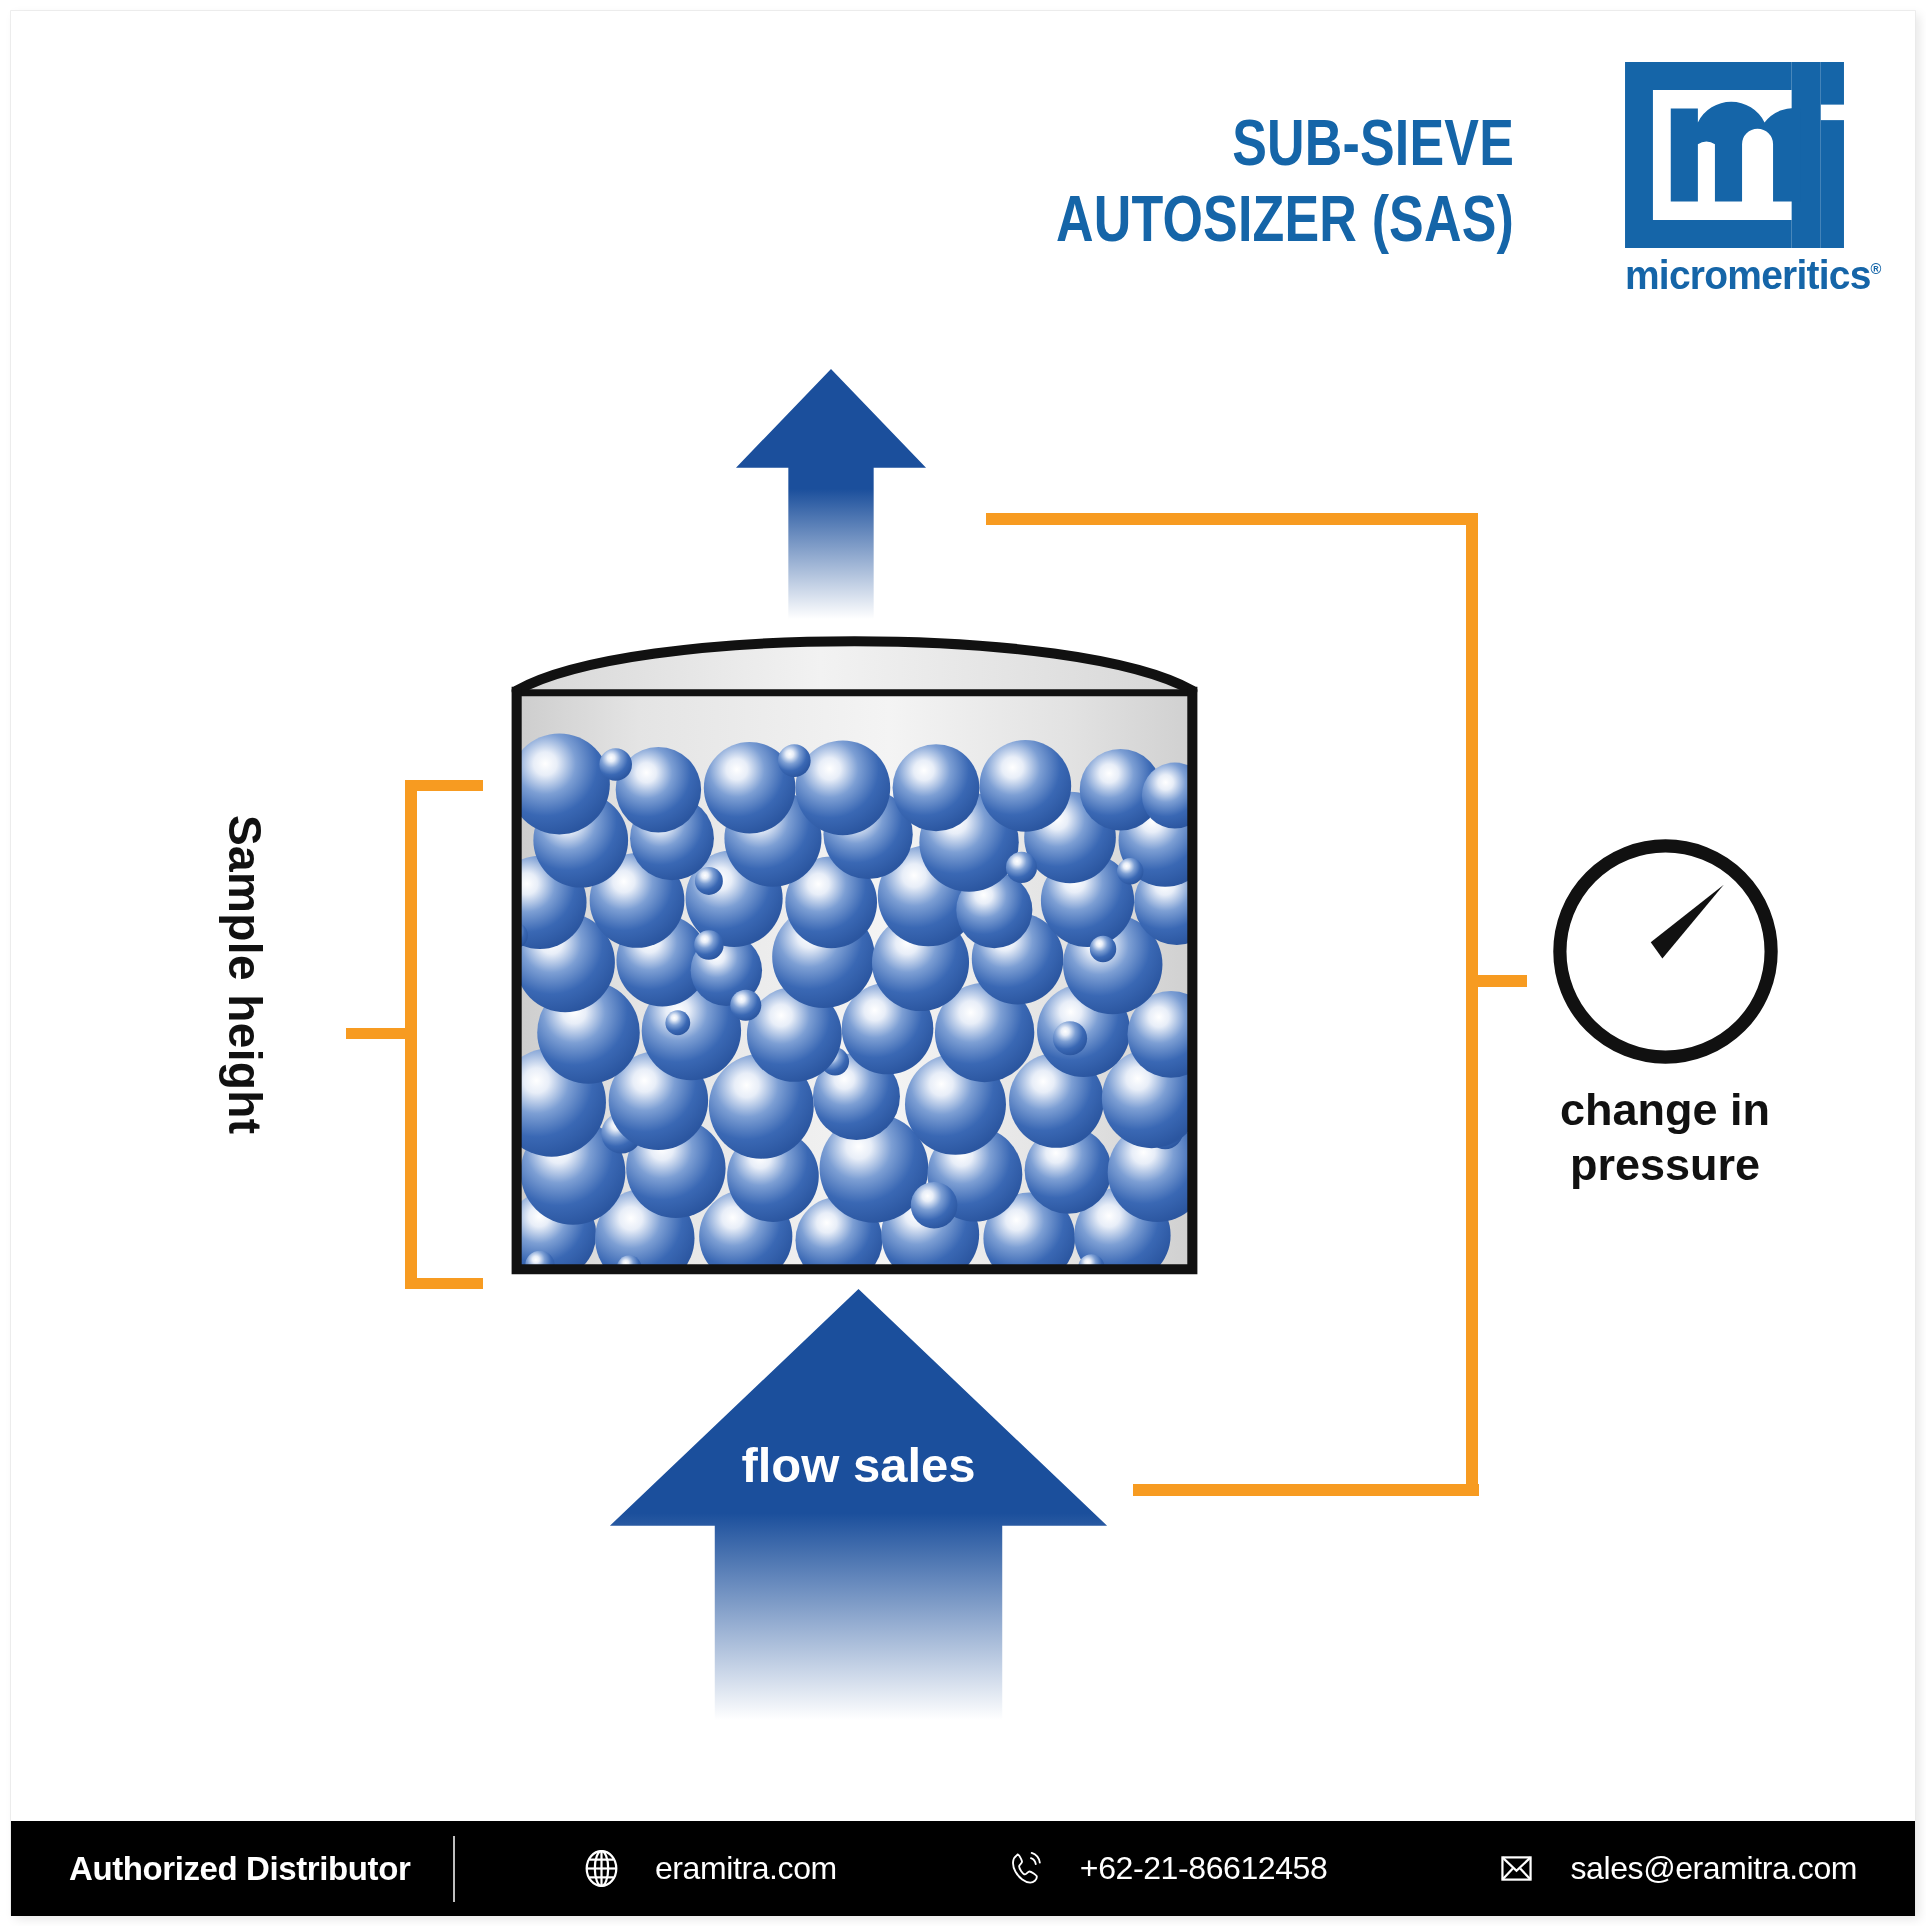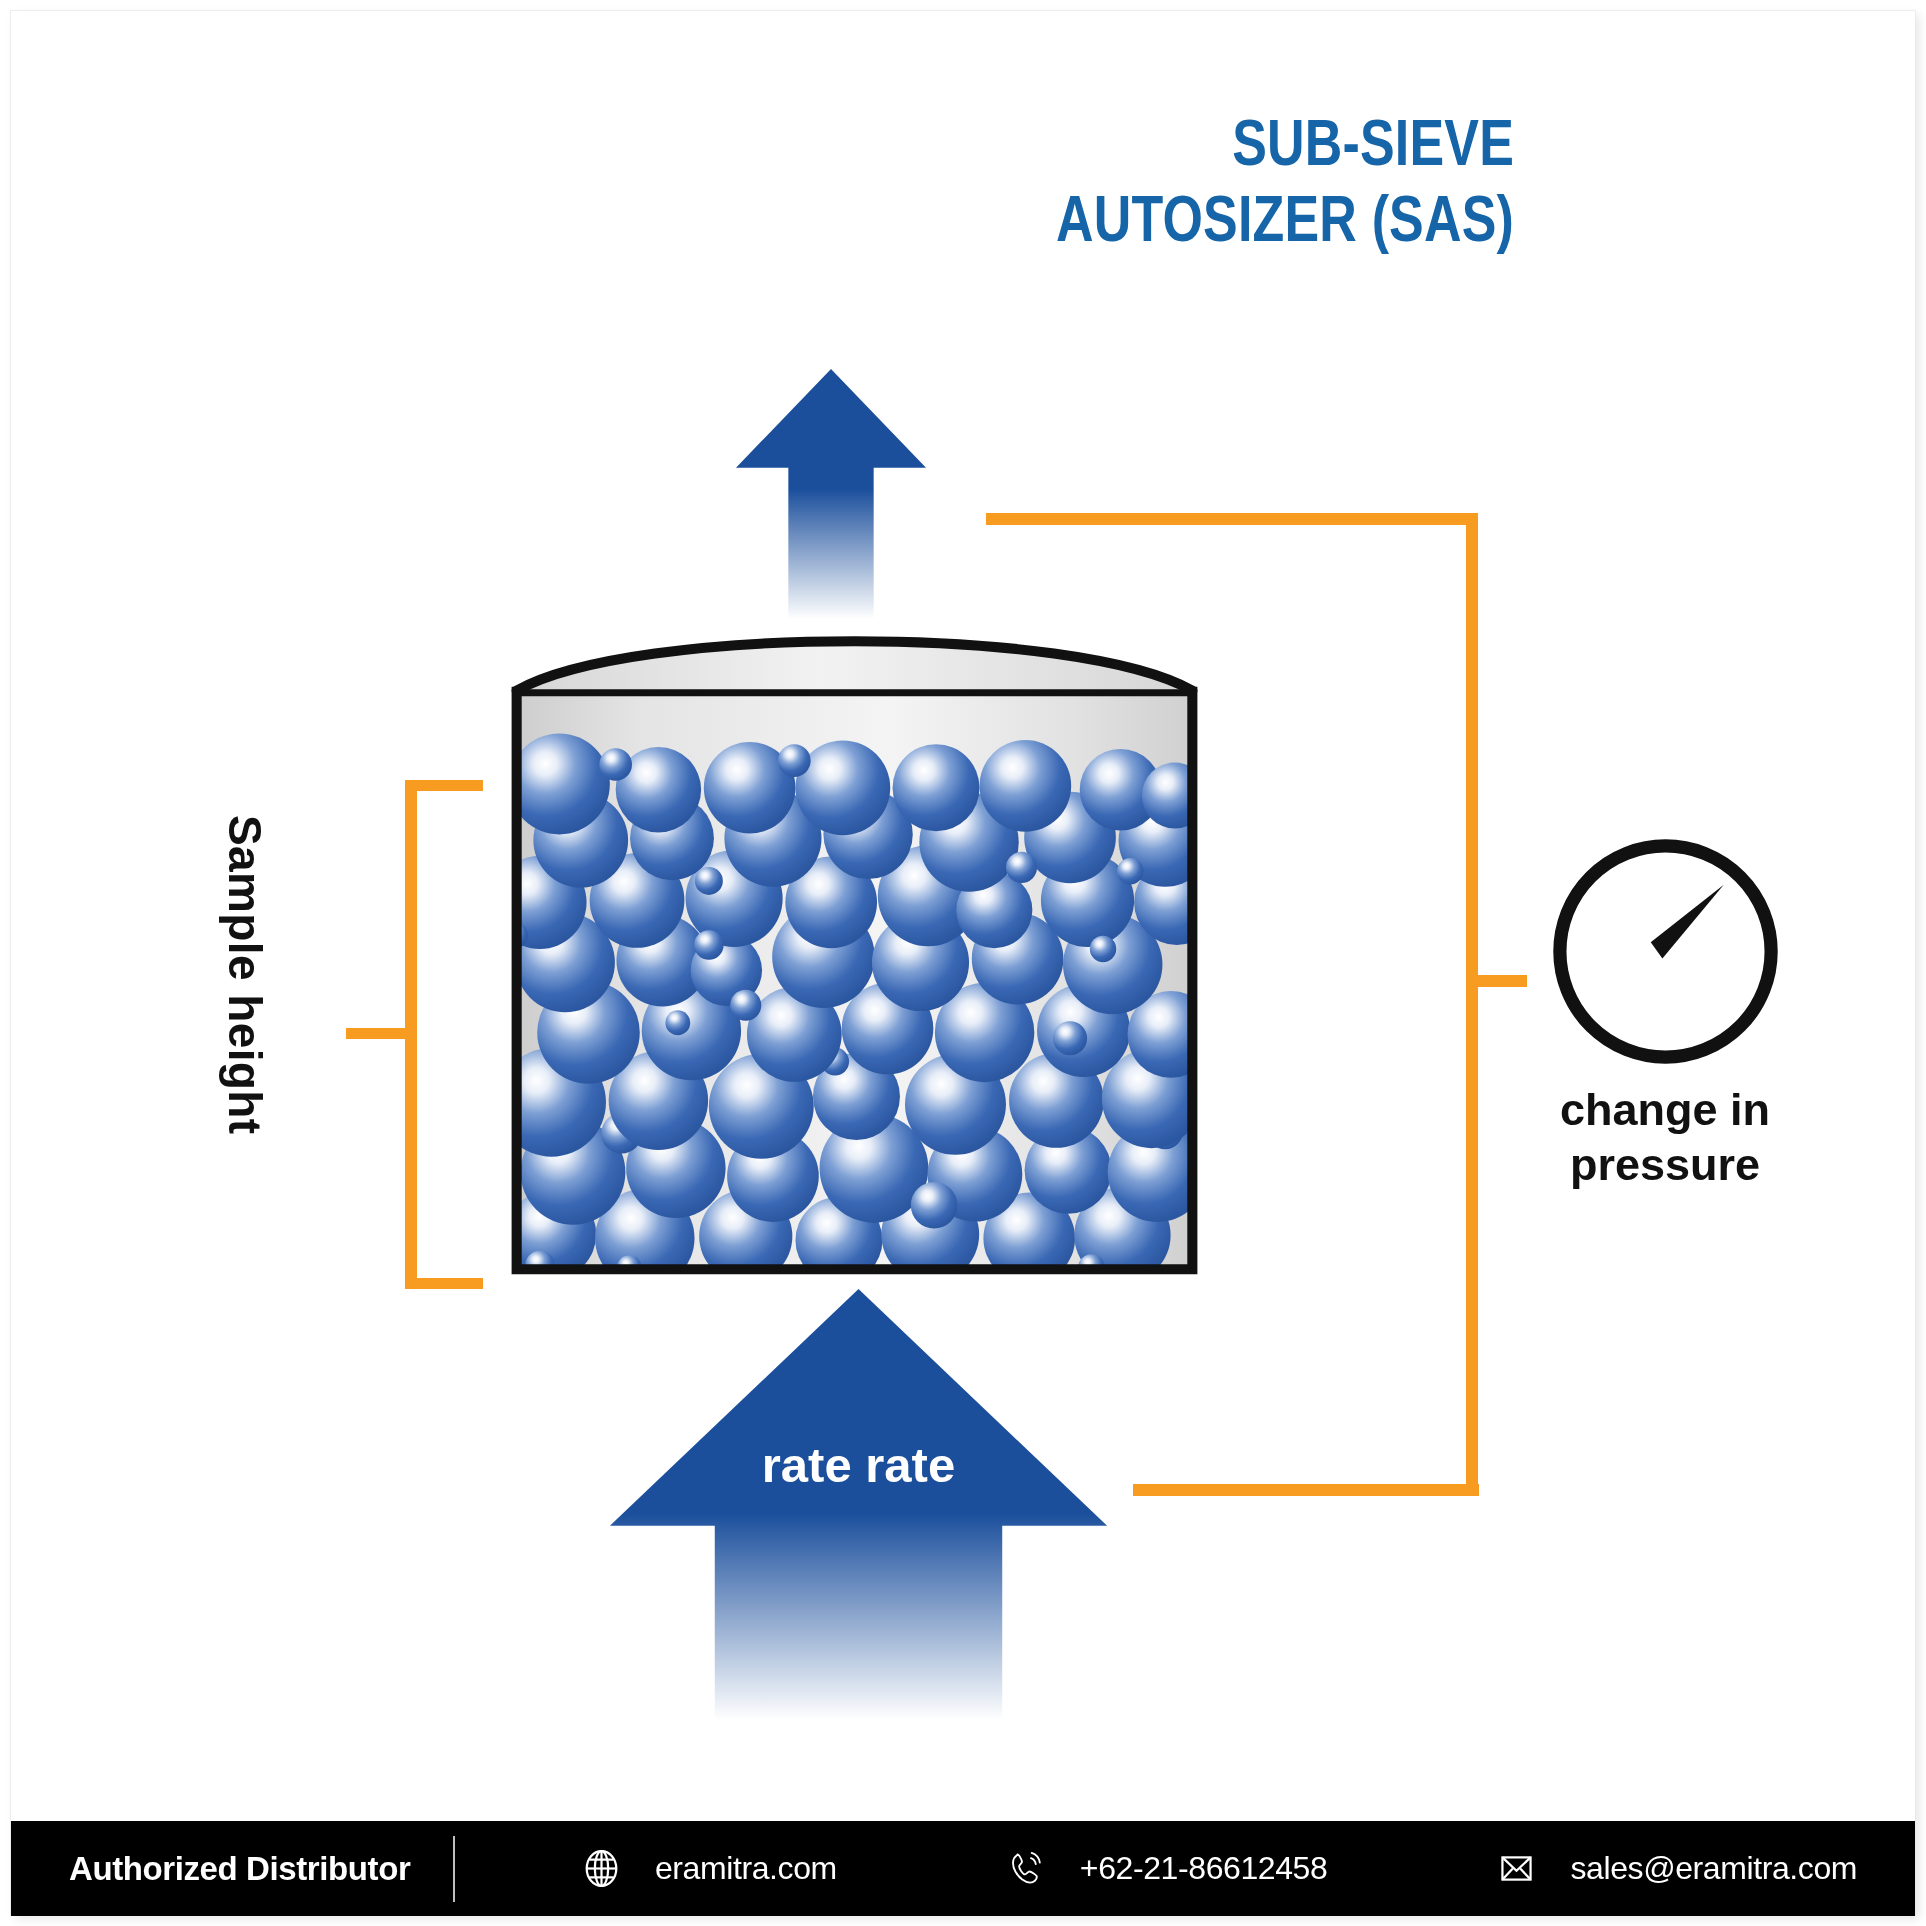--- a/index.html
+++ b/index.html
@@ -157,20 +157,35 @@
 
 <div id="stage">
 
   <div class="card-frame"></div>
 
   <div class="title-block nosel">
     <span class="title-line">SUB-SIEVE</span>
     <span class="title-line">AUTOSIZER (SAS)</span>
   </div>
 
+  <div class="logo">
+    <svg class="logo-mark" viewBox="0 0 565 480">
+
+      <path fill="#1565A8" d="M0 0 H430 V72 H72 V408 H430 V480 H0 Z"></path>
+      <path fill="#1565A8" d="M430 0 H505 V480 H430 Z"></path>
+
+      <path fill="#1565A8" d="M118 120 H188 V156 A96 96 0 0 1 360 156 A96 96 0 0 1 452 120
+               L452 360 H382 V212 A40 40 0 0 0 302 212 V360 H232 V212
+               A40 40 0 0 0 188 212 V360 H118 Z"></path>
+
+      <rect x="505" y="0" width="60" height="110" fill="#1565A8"></rect>
+      <rect x="505" y="150" width="60" height="330" fill="#1565A8"></rect>
+    </svg>
+    <div class="logo-word nosel"><span>micromeritics</span><sup>®</sup></div>
+  </div>
 
   <svg class="arrow" style="left:734px; top:365px; width:194px; height:256px;" viewBox="0 0 500 660">
     <defs>
       <linearGradient id="arrGradTop" x1="0" y1="0" x2="0" y2="1">
         <stop offset="0%" stop-color="#1B4F9C"></stop>
         <stop offset="48%" stop-color="#1B4F9C"></stop>
         <stop offset="100%" stop-color="#ffffff"></stop>
       </linearGradient>
     </defs>
     <path fill="url(#arrGradTop)" d="M250 10 L495 265 H360 V655 H140 V265 H5 Z"></path>
@@ -333,21 +348,21 @@
     <defs>
       <linearGradient id="arrGradBot" x1="0" y1="0" x2="0" y2="1">
         <stop offset="0%" stop-color="#1B4F9C"></stop>
         <stop offset="52%" stop-color="#1B4F9C"></stop>
         <stop offset="100%" stop-color="#ffffff"></stop>
       </linearGradient>
     </defs>
     <path fill="url(#arrGradBot)" d="M650 10 L1290 620 H1020 V1120 H280 V620 H10 Z"></path>
   </svg>
   <div class="nosel" style="position:absolute; left:606px; top:1437px; width:505px; text-align:center;
-              color:#ffffff; font-size:49px; font-weight:bold; letter-spacing:0px;">rate rate</div>
+              color:#ffffff; font-size:49px; font-weight:bold; letter-spacing:0px;">flow sales</div>
 
   <div class="footer">
 
     <div class="footer-cell f-distributor nosel">Authorized Distributor</div>
 
     <div class="f-divider"></div>
 
     <div class="f-item f-web">
       <svg class="f-icon" viewBox="0 0 100 100">
         <ellipse cx="50" cy="50" rx="40" ry="47" fill="none" stroke="#ffffff" stroke-width="6"></ellipse>

